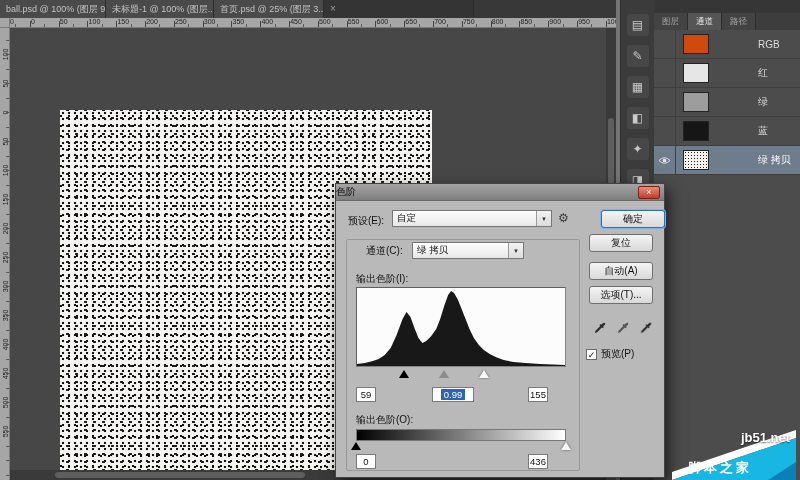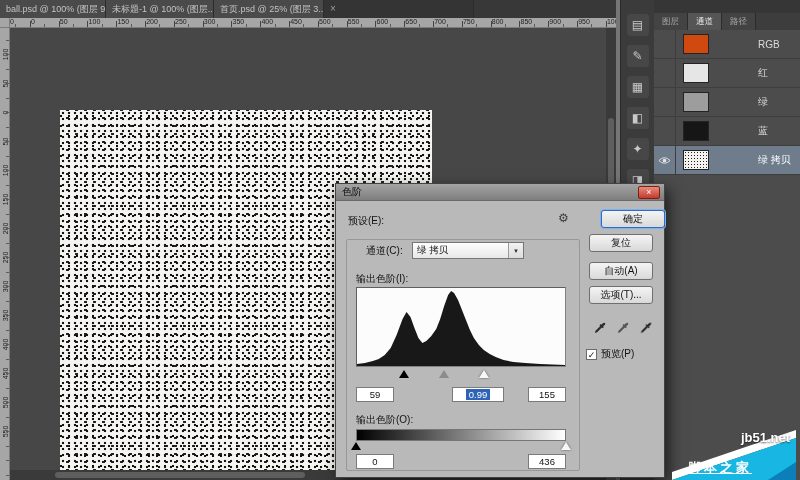--- a/index.html
+++ b/index.html
@@ -83,21 +83,21 @@
   .t-green{ background:#9d9d9d; }
   .t-blue { background:#161616; }
   .t-copy { background-color:#f3f1ed;
             background-image:radial-gradient(circle,#222 .7px,transparent .95px);
             background-size:3px 3px; }
 
   
   .dialog { left:335px; top:183px; width:330px; height:295px; background:#b9b9b9;
             border:1px solid #424242; box-shadow:4px 6px 14px rgba(0,0,0,.6); z-index:10; }
   .dtitle { height:17px; background:linear-gradient(#a4a4a4,#7e7e7e); border-bottom:1px solid #6a6a6a;
-            display:flex; align-items:center; padding:0 6px; font-size:10px; color:#0c0c0c; }
+            display:flex; align-items:center; padding:0 0; font-size:10px; color:#0c0c0c; }
   .dclose { position:absolute; top:2px; right:4px; width:22px; height:13px;
             background:linear-gradient(#ea8b7a,#c23b2e); border:1px solid #7e1f14; border-radius:2px;
             color:#fff; font-size:9px; line-height:11px; text-align:center; }
   .dbody { position:relative; height:276px; font-size:10px; color:#111; }
   .dlabel { position:absolute; white-space:nowrap; }
   .groupbox { position:absolute; left:10px; top:38px; width:234px; height:232px;
               border:1px solid #989898; border-radius:2px; }
   .dd { position:absolute; background:linear-gradient(#fefefe,#e7e7e7); border:1px solid #767676;
         display:flex; align-items:center; font-size:9.5px; }
   .dd .val { flex:1; padding:0 4px; white-space:nowrap; overflow:hidden; }
@@ -109,38 +109,38 @@
           border:1px solid #6f6f6f; border-radius:3px; font-size:10px; color:#111;
           text-align:center; line-height:16px; }
   .btn-ok { border-color:#2f6cc8; box-shadow:0 0 0 1px #7fb2e8; }
   .hist { position:absolute; left:20px; top:86px; width:210px; height:80px; background:#fcfcfc;
           border:1px solid #828282; border-top-color:#5f5f5f; border-left-color:#5f5f5f; }
   .hist svg { width:100%; height:100%; display:block; }
   .tri { position:absolute; width:0; height:0; border-left:5px solid transparent;
          border-right:5px solid transparent; border-bottom:8px solid #000; }
   .tri.gray  { border-bottom-color:#8c8c8c; }
   .tri.white { border-bottom-color:#f7f7f7; filter:drop-shadow(0 0 1px #555); }
-  .fld { position:absolute; height:15px; width:38px; background:#fff; border:1px solid #7a7a7a;
+  .fld { position:absolute; height:15px; width:20px; background:#fff; border:1px solid #7a7a7a;
          font-size:9.5px; text-align:center; line-height:13px; color:#111; }
   .seltext { background:#2e63b8; color:#fff; padding:0 3px; }
   .grad { position:absolute; left:20px; top:228px; width:210px; height:12px;
           background:linear-gradient(to right,#000,#fff); border:1px solid #777; }
   .droppers { position:absolute; left:256px; top:118px; display:flex; gap:7px; }
   .dropper { width:16px; height:16px; display:flex; align-items:center; justify-content:center; }
   .preview { position:absolute; left:250px; top:146px; display:flex; align-items:center; gap:4px; }
   .cb { width:11px; height:11px; background:#fff; border:1px solid #6b6b6b; font-size:9px;
         line-height:10px; text-align:center; color:#111; }
 
   
   .wm { right:4px; bottom:0; width:124px; height:54px; z-index:20; }
   .wm svg { position:absolute; left:0; top:0; }
   .wm-site { position:absolute; right:6px; top:4px; color:#fff; font-size:13px; font-weight:bold;
              text-shadow:0 1px 2px rgba(0,0,0,.6); }
   .wm-name { position:absolute; left:16px; bottom:3px; color:#fff; font-size:13px; font-weight:bold;
-             letter-spacing:3px;text-decoration:underline; }
+             letter-spacing:3px; }
 </style>
 </head>
 <body>
 
 <div class="abs tabbar">
   <div class="tab" style="width:106px">
     <span>ball.psd @ 100% (图层 9...</span>
 
   </div>
   <div class="tab" style="width:108px">
@@ -299,20 +299,24 @@
 
 <div class="abs dialog">
   <div class="dtitle">
     <span>色阶</span>
     <div class="dclose">×</div>
   </div>
   <div class="dbody">
     <div class="groupbox"></div>
 
     <div class="dlabel" style="left:12px;top:13px">预设(E):</div>
+    <div class="dd" style="left:56px;top:9px;width:160px;height:17px">
+      <span class="val">自定</span>
+      <span class="arrow">▼</span>
+    </div>
     <div class="gear" style="left:222px;top:10px">⚙</div>
     <div class="dbtn btn-ok" style="left:265px;top:9px">确定</div>
 
     <div class="dlabel" style="left:30px;top:43px">通道(C):</div>
     <div class="dd" style="left:76px;top:41px;width:112px;height:17px">
       <span class="val">绿 拷贝</span>
       <span class="arrow">▼</span>
     </div>
     <div class="dbtn" style="left:253px;top:33px">复位</div>
 
@@ -323,21 +327,21 @@
     <div class="hist">
       <svg viewBox="0 0 210 78" preserveAspectRatio="none">
         <polygon fill="#181818" points="0,78 0,76 8,75 16,73 22,71 28,67 34,60 40,47 46,31 50,24 54,29 58,40 62,50 66,55 70,53 75,48 80,41 84,31 88,18 92,7 95,3 98,5 102,12 106,22 110,32 114,42 118,50 123,57 128,62 134,66 140,69 148,72 158,74 170,75 185,76 210,77 210,78"></polygon>
       </svg>
     </div>
     <div class="tri" style="left:63px;top:169px"></div>
     <div class="tri gray" style="left:103px;top:169px"></div>
     <div class="tri white" style="left:143px;top:169px"></div>
 
     <div class="fld" style="left:20px;top:186px">59</div>
-    <div class="fld" style="left:116px;top:186px;width:52px"><span class="seltext">0.99</span></div>
+    <div class="fld" style="left:96px;top:186px;width:42px"><span class="seltext">0.99</span></div>
     <div class="fld" style="left:192px;top:186px">155</div>
 
     <div class="dlabel" style="left:20px;top:212px">输出色阶(O):</div>
     <div class="grad"></div>
     <div class="tri" style="left:15px;top:241px"></div>
     <div class="tri white" style="left:225px;top:241px"></div>
     <div class="fld" style="left:20px;top:253px">0</div>
     <div class="fld" style="left:192px;top:253px">436</div>
 
     <div class="droppers">

